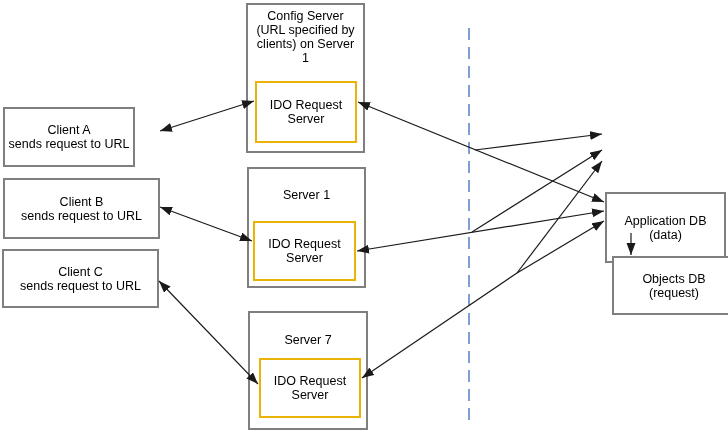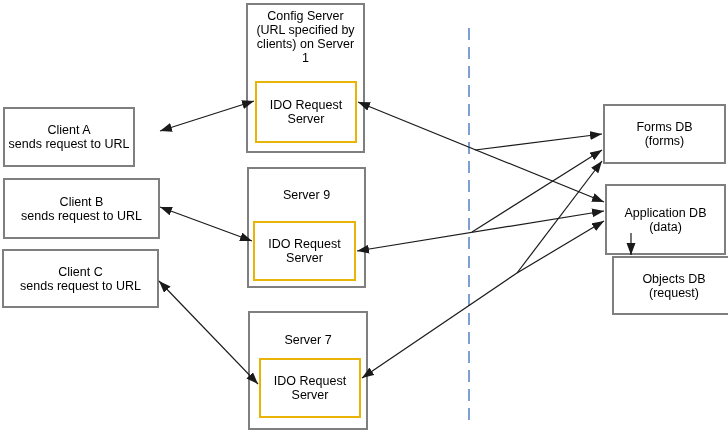--- a/index.html
+++ b/index.html
@@ -23,21 +23,21 @@
   
   #server-1{left:246px;top:3px;width:119px;height:150px;padding-top:4px;align-items:center;}
   #server-2{left:247px;top:167px;width:119px;height:121px;padding-top:19px;}
   #server-3{left:248px;top:311px;width:120px;height:119px;padding-top:20px;}
   
   #ido-1{left:255px;top:81px;width:102px;height:62px;}
   #ido-2{left:253px;top:221px;width:103px;height:60px;}
   #ido-3{left:259px;top:358px;width:102px;height:60px;}
   
   #forms-db{left:603px;top:104px;width:123px;height:60px;}
-  #application-db{left:605px;top:184px;width:121px;height:71px;justify-content:center;}
+  #application-db{left:605px;top:192px;width:121px;height:71px;justify-content:center;}
   #objects-db{left:603px;top:256px;width:124px;height:59px;margin-left:9px;}
   svg.overlay{position:absolute;left:0;top:0;z-index:5;pointer-events:none;}
 </style>
 </head>
 <body>
 
 <div class="stage">
 
   <div class="box" id="client-a">
     <div>Client A</div>
@@ -52,43 +52,39 @@
     <div>sends request to URL</div>
   </div>
 
   <div class="box top-label" id="server-1">
     <div class="multiline">Config Server
 (URL specified by
 clients) on Server
 1</div>
   </div>
   <div class="box top-label" id="server-2">
-    <div>Server 9</div>
+    <div>Server 1</div>
   </div>
   <div class="box top-label" id="server-3">
     <div>Server 7</div>
   </div>
 
   <div class="box inner-box" id="ido-1">
     <div class="multiline">IDO Request
 Server</div>
   </div>
   <div class="box inner-box" id="ido-2">
     <div class="multiline">IDO Request
 Server</div>
   </div>
   <div class="box inner-box" id="ido-3">
     <div class="multiline">IDO Request
 Server</div>
   </div>
 
-  <div class="box" id="forms-db">
-    <div>Forms DB</div>
-    <div>(forms)</div>
-  </div>
   <div class="box" id="application-db">
     <div>Application DB</div>
     <div>(data)</div>
   </div>
   <div class="box" id="objects-db">
     <div>Objects DB</div>
     <div>(request)</div>
   </div>
 
   <svg class="overlay" width="728" height="433" viewBox="0 0 728 433">

